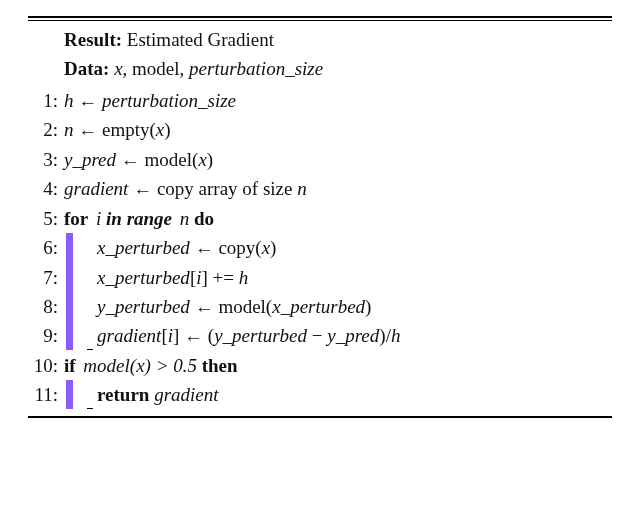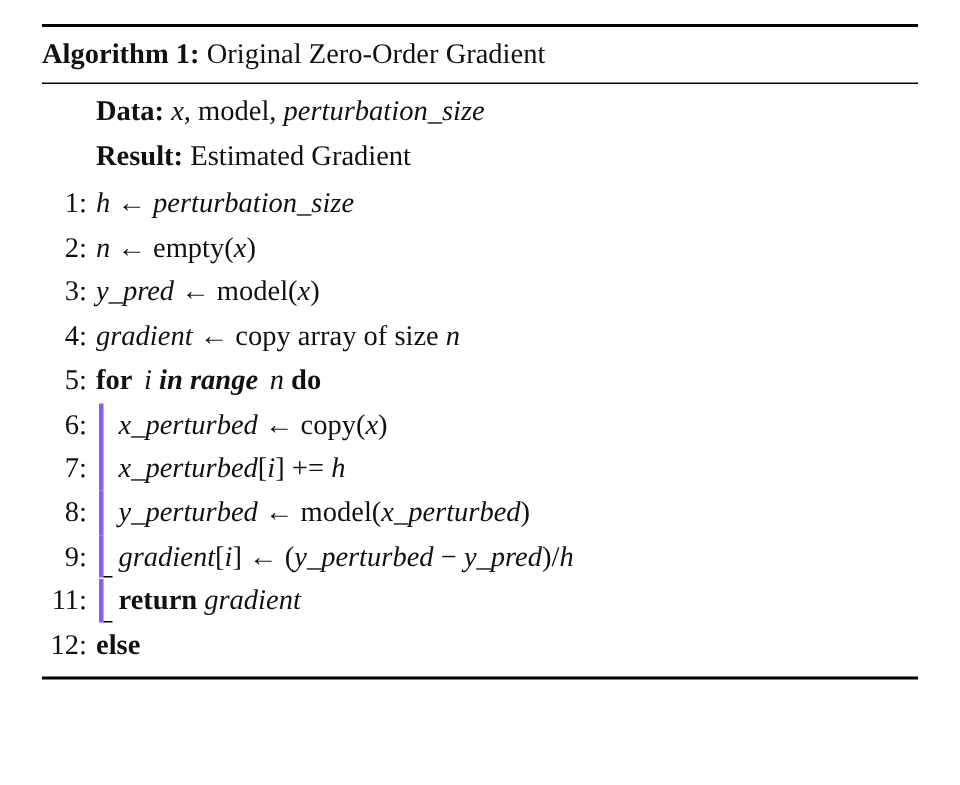--- a/index.html
+++ b/index.html
@@ -48,22 +48,22 @@
     padding-right: 6px;
     flex: 0 0 30px;
   }
   .body {
     flex: 1 1 auto;
     position: relative;
     font-family: Liberation Serif, serif;
   }
   .bar {
     display: inline-block;
-    border-left: 3px solid #8b5cf6;
-    padding-left: 10px;
+    border-left: 7px solid #8b5cf6;
+    padding-left: 24px;
     margin-left: 2px;
   }
   .bar.end::after {
     content: "";
     display: block;
     position: relative;
     width: 6px;
     border-bottom: 1px solid #000;
     margin-left: -10px;
     margin-top: -2px;
@@ -71,35 +71,31 @@
   
   .hdr .bold { margin-right: 3px; }
   .nowrap { white-space: nowrap; }
 </style>
 </head>
 <body>
 <div class="wrap">
 
 <div class="rule-top"></div>
 
-<div class="title-line">
-  <span class="bold">Algorithm 1:</span>
-  <span>Original Zero-Order Gradient</span>
-</div>
 
 <div class="rule-thin"></div>
 
 <div class="meta-block">
+  <div>
+    <span class="bold">Result:</span>
+    <span>Estimated Gradient</span>
+  </div>
   <div>
     <span class="bold">Data:</span>
     <span class="italic">x</span><span>, model, </span><span class="italic">perturbation_size</span>
-  </div>
-  <div>
-    <span class="bold">Result:</span>
-    <span>Estimated Gradient</span>
   </div>
 </div>
 
 <div class="algo-line">
   <div class="ln">1:</div>
   <div class="body nowrap">
     <span class="italic">h</span>
     <span>←</span>
     <span class="italic">perturbation_size</span>
   </div>
@@ -178,34 +174,36 @@
   <div class="ln">9:</div>
   <div class="body">
     <span class="bar end">
       <span class="italic">gradient</span><span>[</span><span class="italic">i</span><span>]</span>
       <span>←</span>
       <span>(</span><span class="italic">y_perturbed</span><span> − </span><span class="italic">y_pred</span><span>)/</span><span class="italic">h</span>
     </span>
   </div>
 </div>
 
+<div class="algo-line hdr">
+  <div class="ln">10:</div>
+  <div class="body nowrap">
+    <span class="bold">if</span>
+    <span class="italic">model</span><span class="italic">(</span><span class="italic">x</span><span class="italic">) &gt; 0.5</span>
+    <span class="bold">then</span>
+  </div>
+</div>
 
 <div class="algo-line">
   <div class="ln">11:</div>
   <div class="body">
     <span class="bar end">
       <span class="bold">return</span>
       <span class="italic">gradient</span>
     </span>
   </div>
 </div>
 
-<div class="algo-line hdr">
-  <div class="ln">12:</div>
-  <div class="body nowrap">
-    <span class="bold">else</span>
-  </div>
-</div>
 
 
 <div class="rule-bot"></div>
 
 </div>
 
 </body></html>

